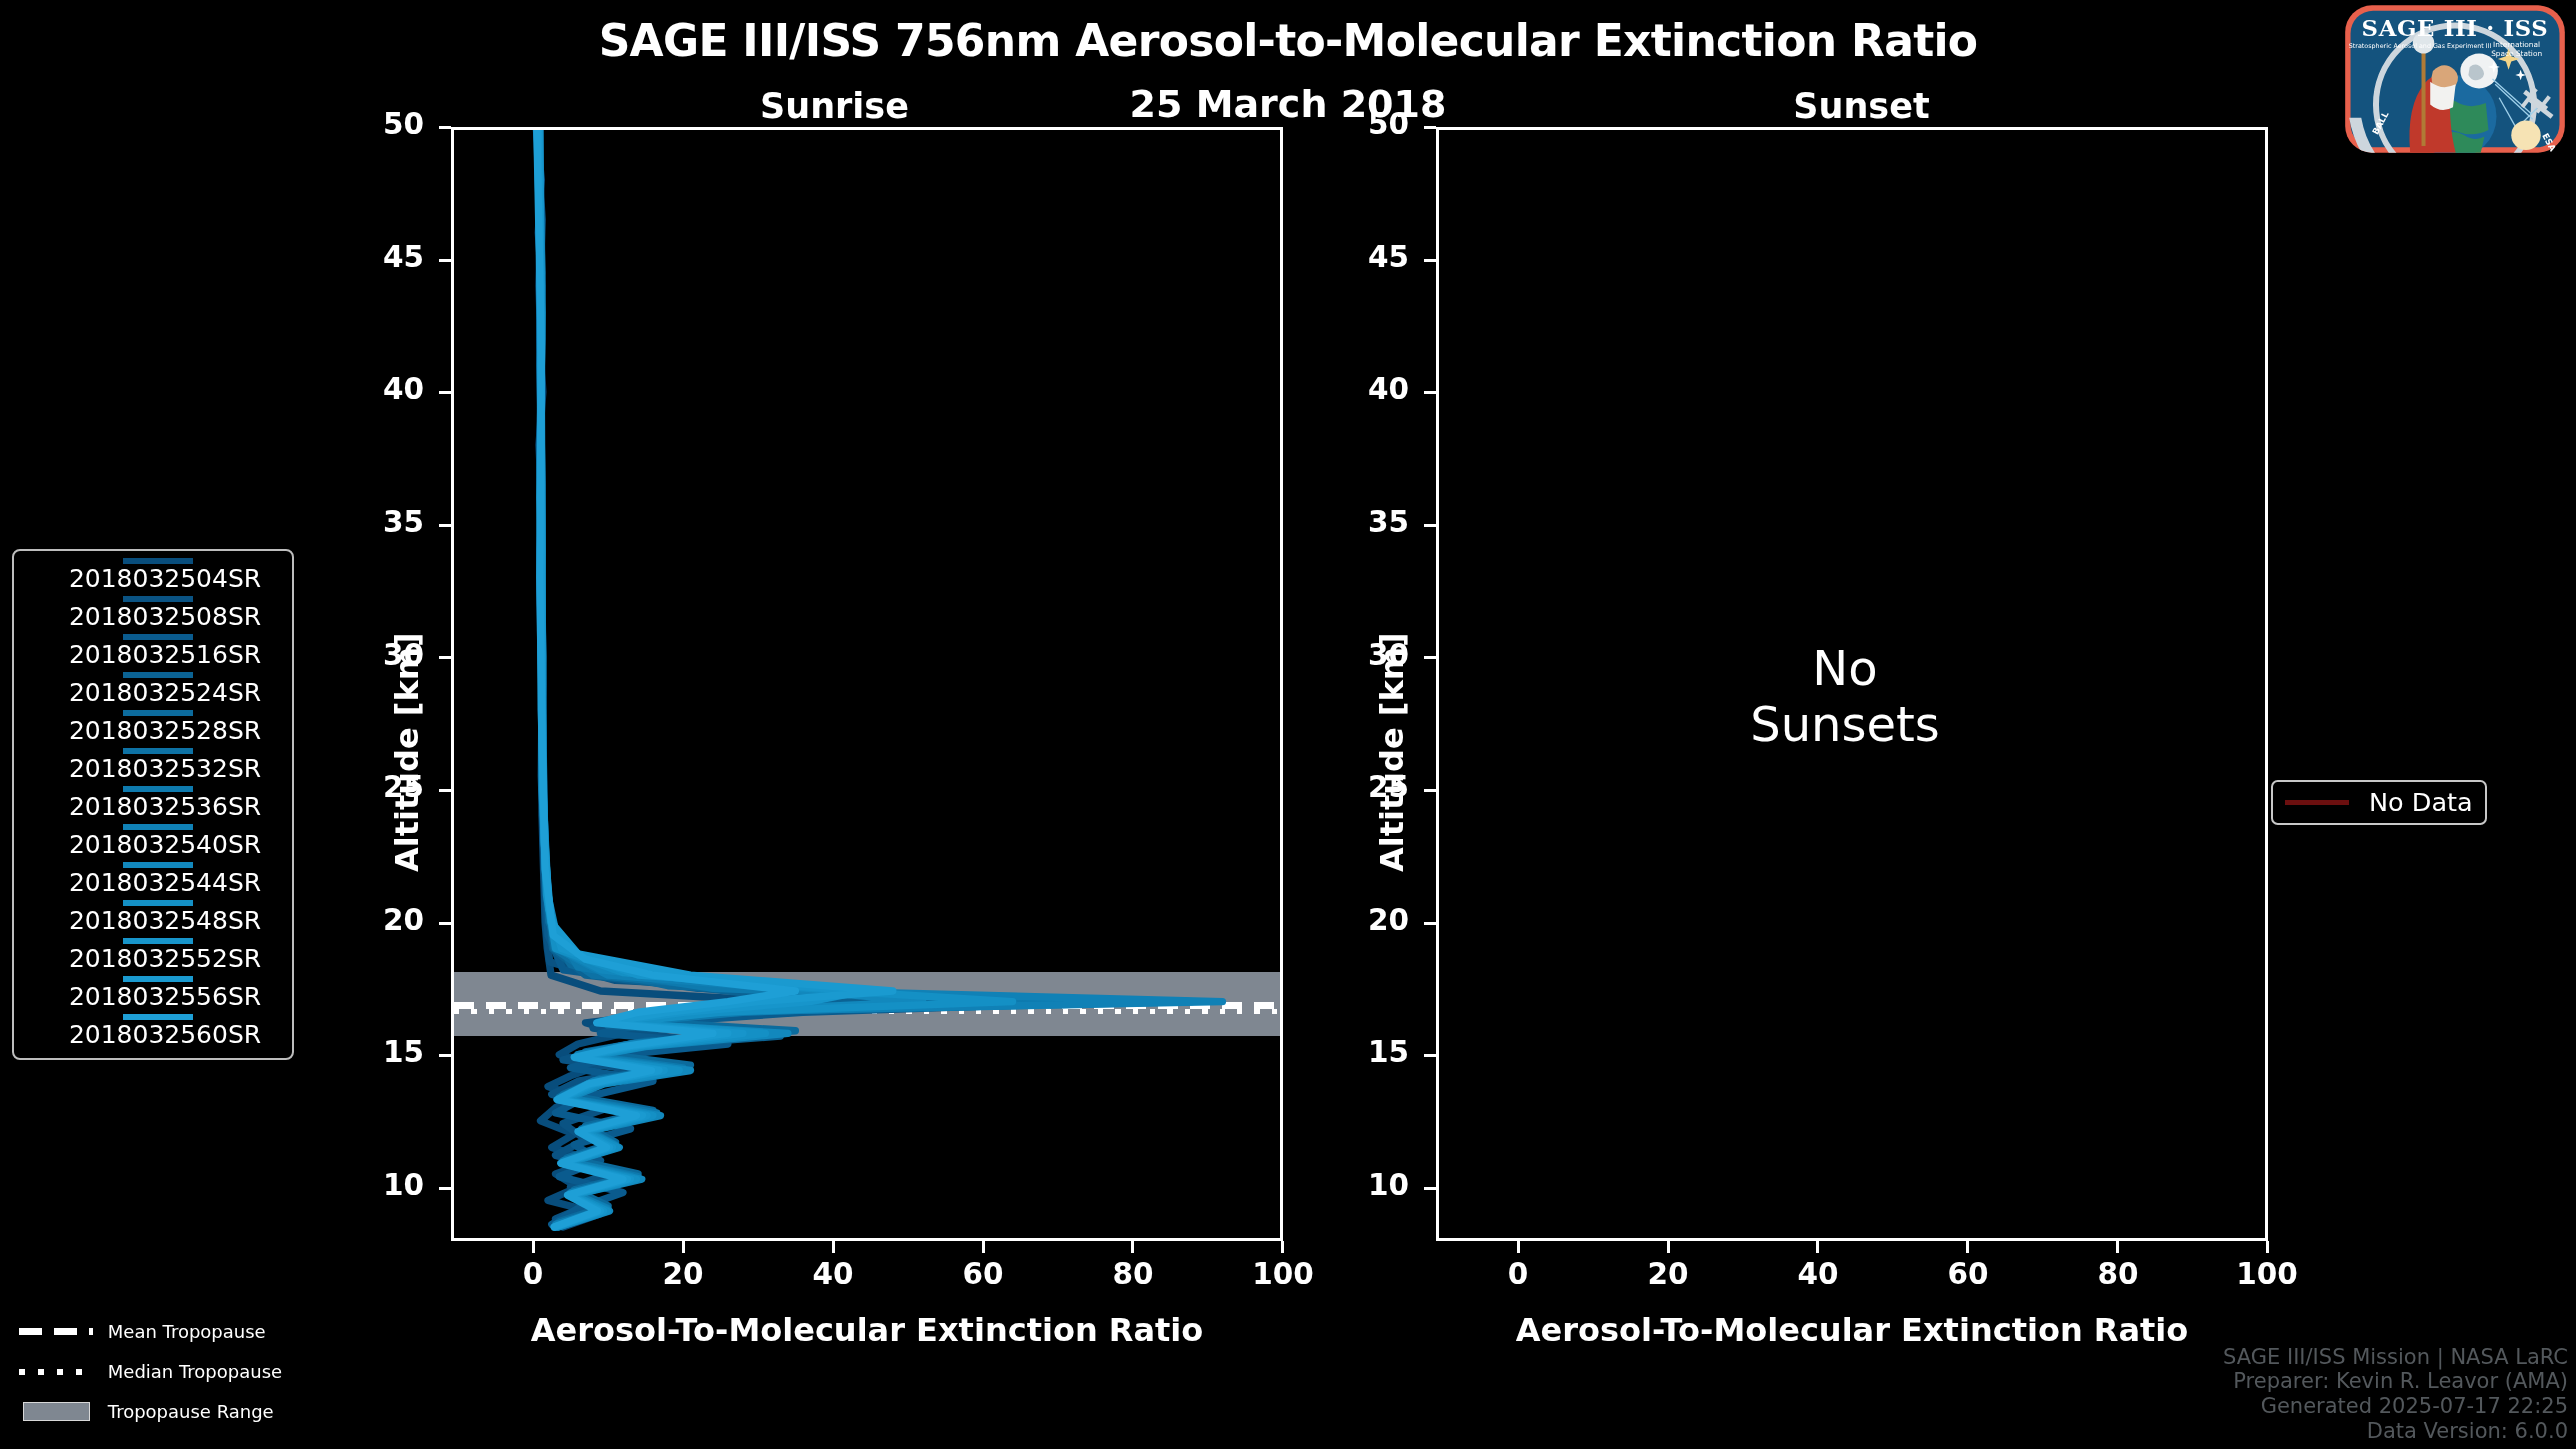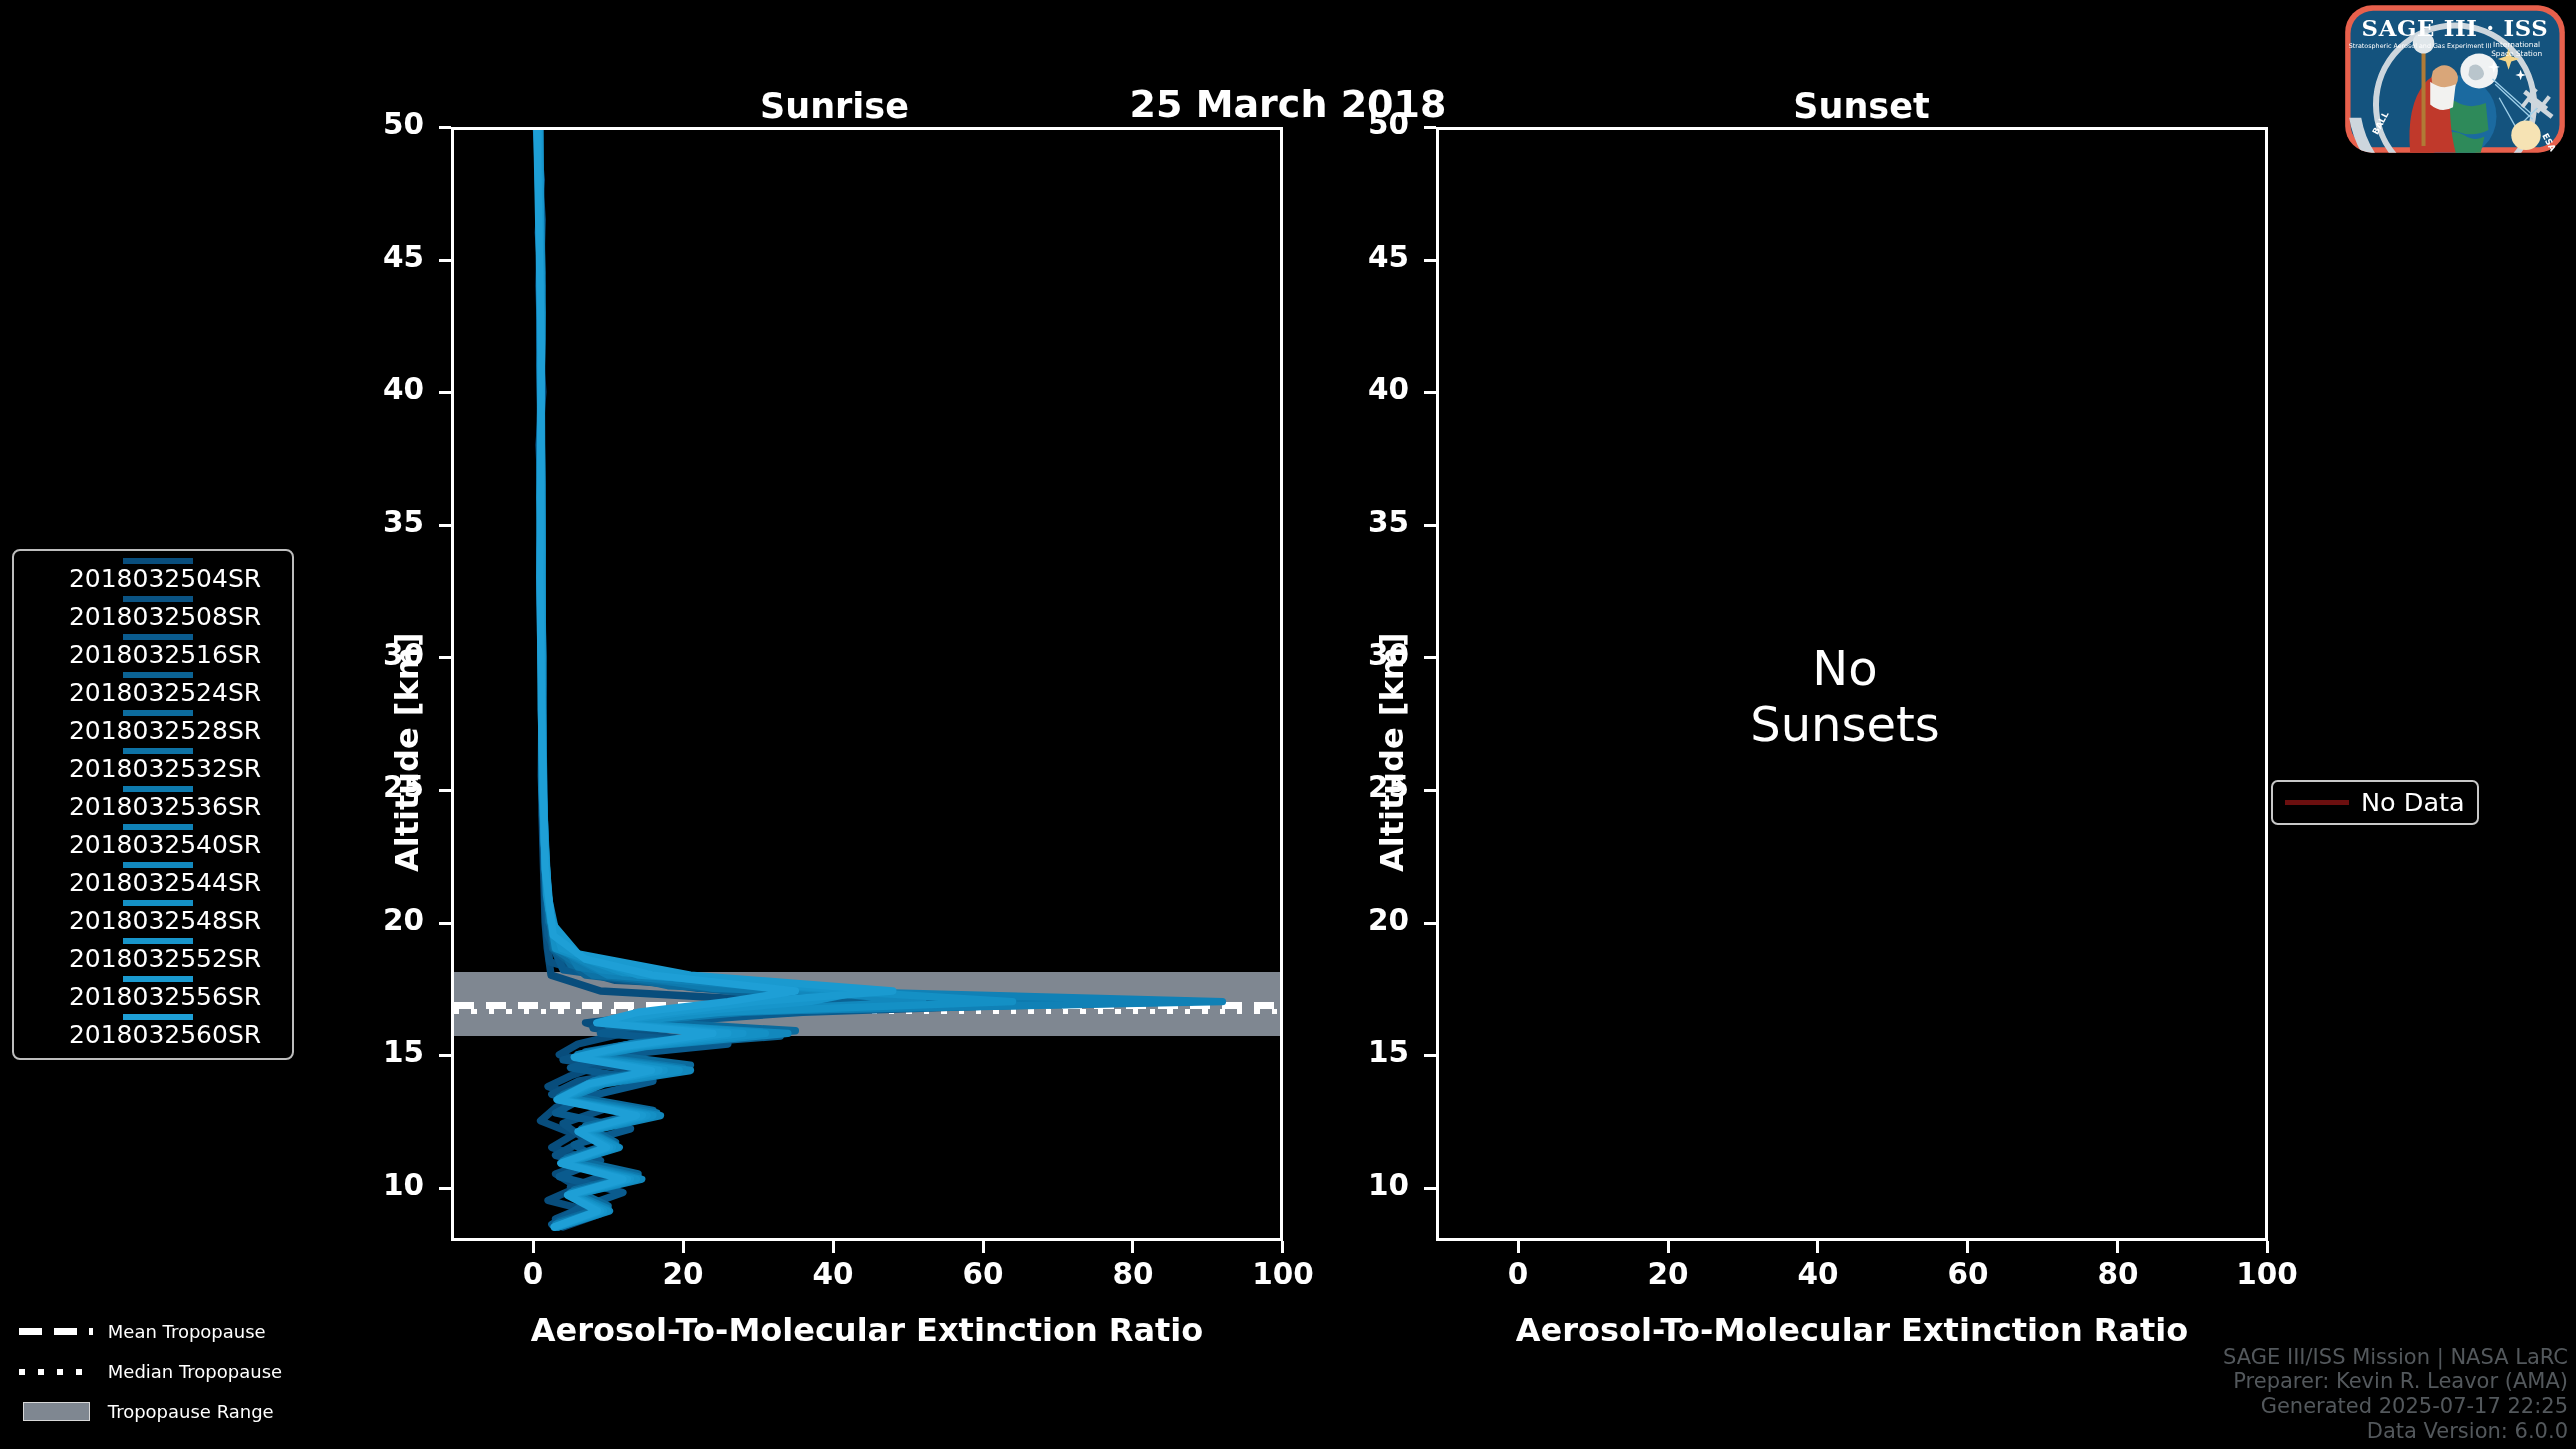--- a/index.html
+++ b/index.html
@@ -123,21 +123,21 @@
   #nodata-legend {
     position: absolute;
     left: 2271px; top: 780px;
     border: 2px solid #c8c8c8;
     border-radius: 6.7px;
     background: #000;
     padding: 5.4px 12px;
     display: flex; align-items: center;
   }
   #nodata-legend .nd-swatch { width: 64px; height: 5.4px; flex: 0 0 auto; }
-  #nodata-legend .nd-text { color:#fff; font-size: 25.5px; margin-left: 12px; white-space: nowrap; }
+  #nodata-legend .nd-text { color:#fff; font-size: 25.5px; margin-left: 20px; white-space: nowrap; }
 
   
   #no-sunsets {
     position: absolute;
     left: 1597px; top: 641px;
     width: 496px;
     text-align: center;
     color: #fff;
     font-size: 48px;
     line-height: 1.16;
@@ -161,20 +161,21 @@
   .trop-mean { position: absolute; left: 0; width: 100%; height: 7.4px;
     background: repeating-linear-gradient(to right,#fff 0 20px, transparent 20px 32px); }
   .trop-median { position: absolute; left: 0; width: 100%; height: 5.4px;
     background: repeating-linear-gradient(to right,#fff 0 5.4px, transparent 5.4px 17.4px); }
 </style>
 </head>
 <body>
 
 <div id="root">
 
+  <div class="ttl" id="main-title">SAGE III/ISS 756nm Aerosol-to-Molecular Extinction Ratio</div>
   <div class="ttl" id="date-subtitle">25 March 2018</div>
   <div class="ttl" id="sunrise-title">Sunrise</div>
   <div class="ttl" id="sunset-title">Sunset</div>
 
   <div id="logo">
     <svg width="228" height="150" viewBox="0 0 340 224">
       <defs>
         <clipPath id="patchclip">
             <rect x="6" y="2" width="328" height="220" rx="40"></rect>
           </clipPath>

